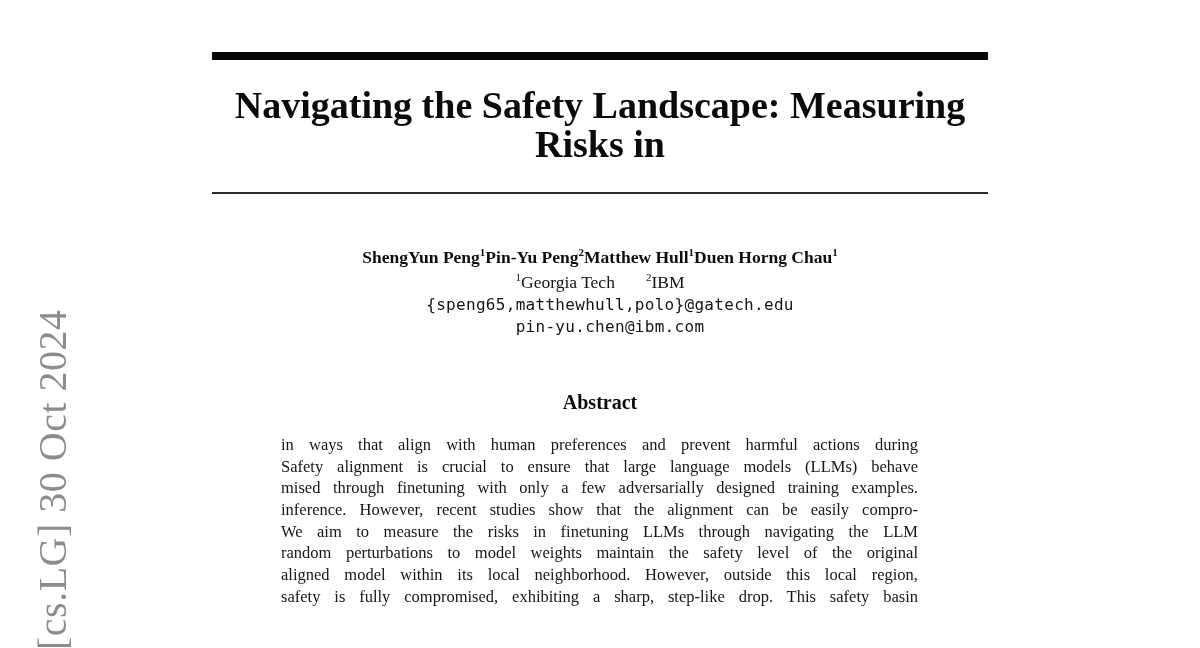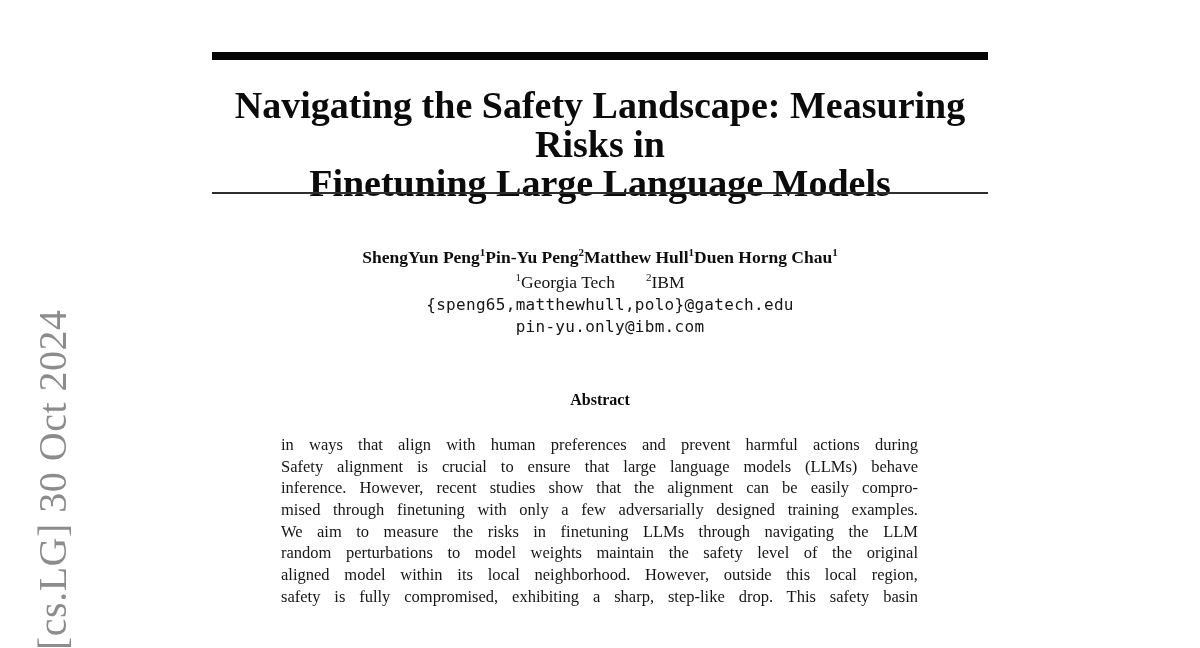--- a/index.html
+++ b/index.html
@@ -106,21 +106,21 @@
   .email-line.first { top: 295px; }
   .email-line.second { top: 317px; }
 
   .abstract-heading {
     position: absolute;
     left: 0;
     top: 391px;
     width: 1200px;
     text-align: center;
     font-weight: 700;
-    font-size: 16px;
+    font-size: 20px;
     color: #0b0b0b;
   }
 
   .abstract-body {
     position: absolute;
     left: 281px;
     top: 434px;
     width: 637px;
     font-size: 16.5px;
     line-height: 21.7px;
@@ -138,46 +138,45 @@
 <body>
 
 <div class="page">
 
   <div class="arxiv-stamp">[cs.LG] 30 Oct 2024</div>
 
   <div class="top-bar"></div>
 
   <div class="paper-title">
     <div>Navigating the Safety Landscape: Measuring Risks in</div>
-    <div>Finetuning Large Language Models</div>
   </div>
 
   <div class="bottom-rule"></div>
 
   <div class="authors-row">
     <span class="author"><span>ShengYun Peng</span><sup>1</sup></span>
     <span class="author"><span>Pin-Yu Peng</span><sup>2</sup></span>
     <span class="author"><span>Matthew Hull</span><sup>1</sup></span>
     <span class="author"><span>Duen Horng Chau</span><sup>1</sup></span>
   </div>
 
   <div class="affils-row">
     <span class="affil"><sup>1</sup><span>Georgia Tech</span></span>
     <span class="affil"><sup>2</sup><span>IBM</span></span>
   </div>
 
   <div class="email-line first">{speng65,matthewhull,polo}@gatech.edu</div>
-  <div class="email-line second">pin-yu.only@ibm.com</div>
+  <div class="email-line second">pin-yu.chen@ibm.com</div>
 
   <div class="abstract-heading">Abstract</div>
 
   <div class="abstract-body">
     <div class="abstract-line">in ways that align with human preferences and prevent harmful actions during</div>
     <div class="abstract-line">Safety alignment is crucial to ensure that large language models (LLMs) behave</div>
+    <div class="abstract-line">mised through finetuning with only a few adversarially designed training examples.</div>
     <div class="abstract-line">inference. However, recent studies show that the alignment can be easily compro-</div>
-    <div class="abstract-line">mised through finetuning with only a few adversarially designed training examples.</div>
     <div class="abstract-line">We aim to measure the risks in finetuning LLMs through navigating the LLM</div>
     <div class="abstract-line">random perturbations to model weights maintain the safety level of the original</div>
     <div class="abstract-line">aligned model within its local neighborhood. However, outside this local region,</div>
     <div class="abstract-line">safety is fully compromised, exhibiting a sharp, step-like drop. This safety basin</div>
   </div>
 
 </div>
 
 </body></html>

